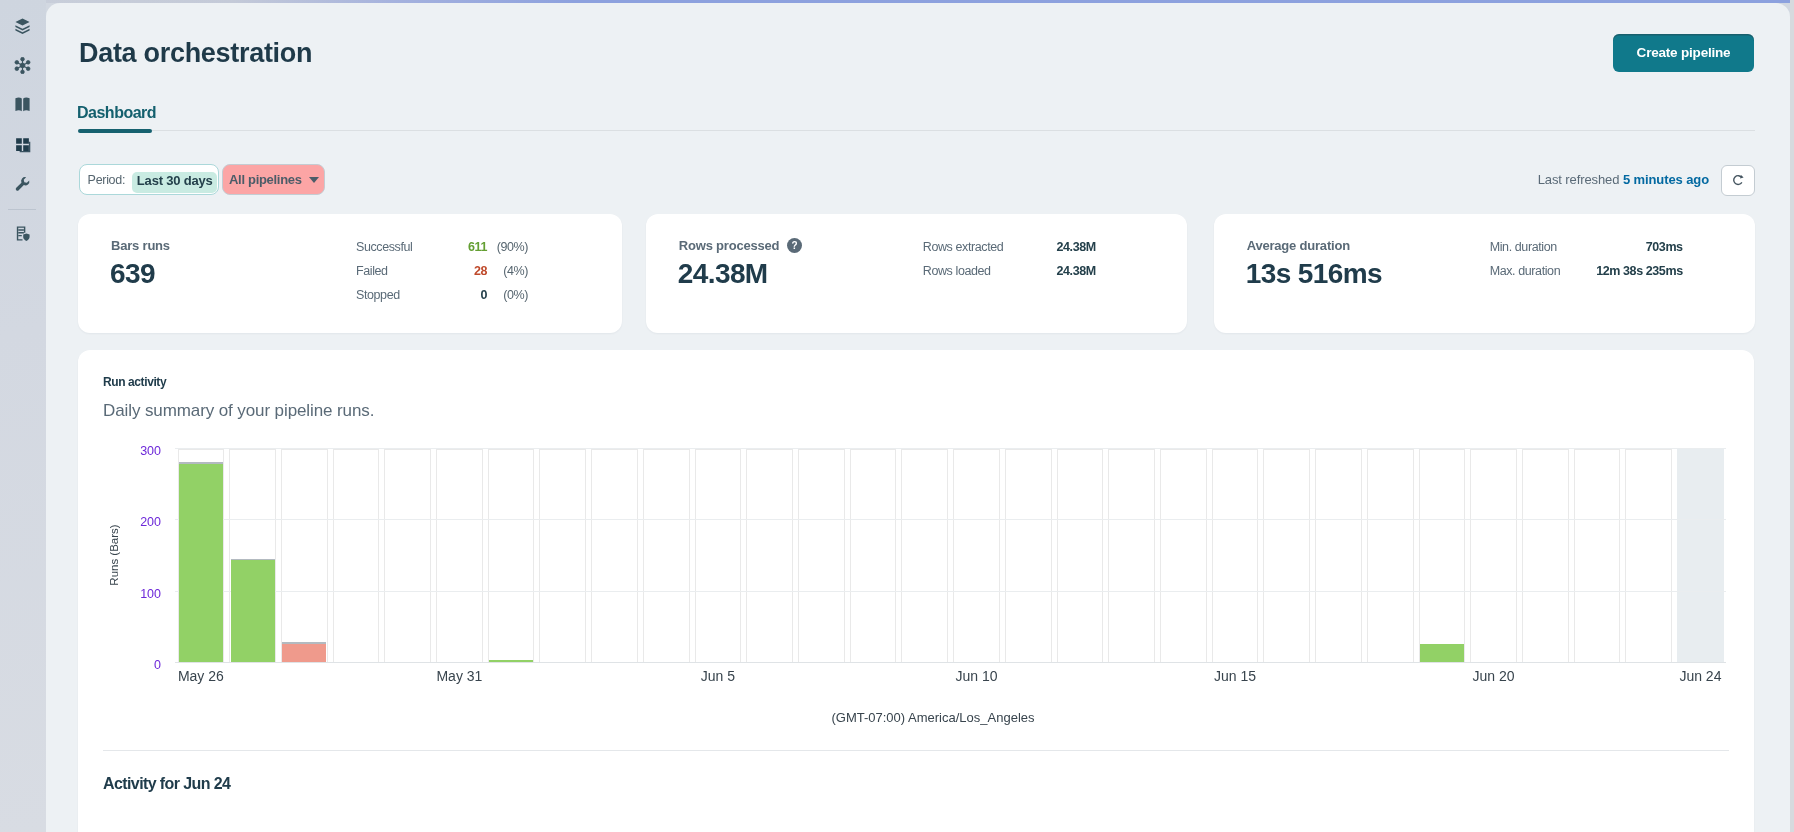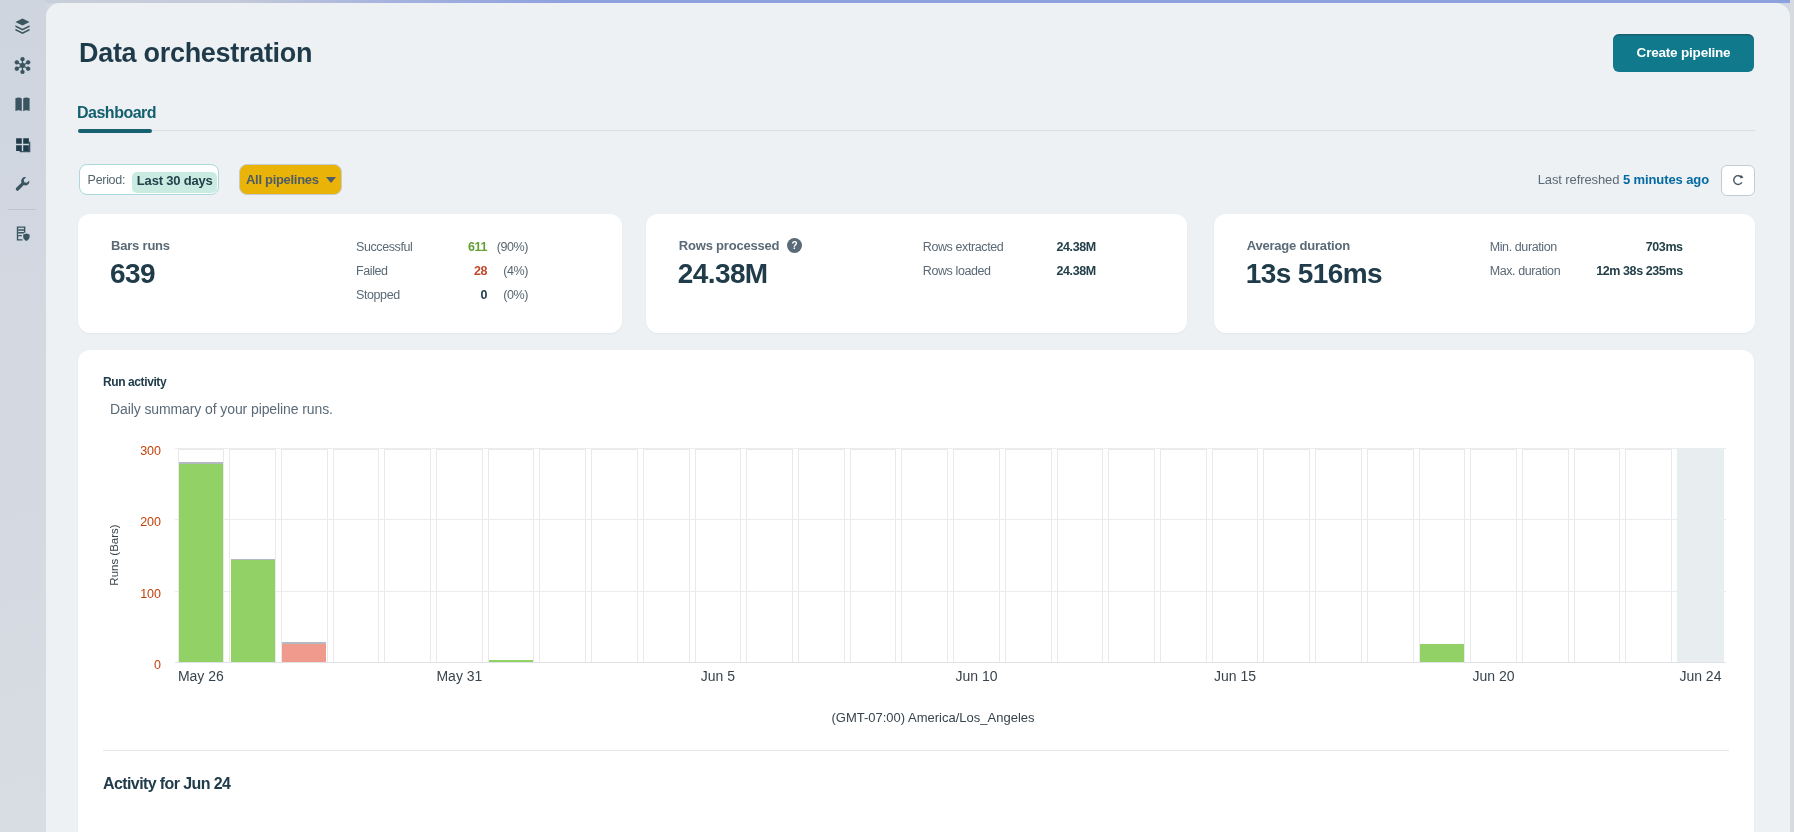--- a/index.html
+++ b/index.html
@@ -19,21 +19,21 @@
   border-radius:6px; color:#fff; font-size:13.5px; font-weight:bold; text-align:center; line-height:38px; letter-spacing:-0.2px; box-shadow:inset 0 1.5px 0 rgba(40,50,55,0.35); }
 .tab { position:absolute; left:31px; top:101px; font-size:16px; font-weight:bold; color:#14606e; letter-spacing:-0.5px; }
 .tabline { position:absolute; left:32px; top:127px; width:1677px; height:1px; background:#dbdfe2; }
 .tabul { position:absolute; left:32px; top:126px; width:74px; height:3.5px; background:#16616f; border-radius:2px; }
 
 .chip { position:absolute; left:32.6px; top:161px; width:140px; height:31px; background:#fff; border:1px solid #abd8da;
   border-radius:8px; display:flex; align-items:center; padding:0 0 0 8px; }
 .chip .plabel { font-size:12.5px; color:#56656f; letter-spacing:-0.3px; }
 .chip .pval { position:absolute; left:52.8px; top:6.5px; width:84.6px; height:21px; background:#c9ebe2; border-radius:5px;
   font-size:13px; font-weight:bold; color:#24404b; text-align:center; line-height:18.5px; letter-spacing:-0.2px; }
-.dd { position:absolute; left:193px; top:161px; width:103px; height:31px; background:#eab308; border:1px solid #c4ccd2;
+.dd { position:absolute; left:176px; top:161px; width:103px; height:31px; background:#fca5a5; border:1px solid #c4ccd2;
   border-radius:8px; display:flex; align-items:center; padding:0 5px 0 6px; }
 .dd .dlabel { font-size:13px; font-weight:bold; color:#4c5c68; margin-right:7px; letter-spacing:-0.3px; }
 .caret { width:0; height:0; border-left:5px solid transparent; border-right:5px solid transparent; border-top:6px solid #4c5c68; }
 .refreshed { position:absolute; right:81px; top:169px; font-size:13px; color:#5a6a77; letter-spacing:-0.1px; }
 .refreshed b { color:#0369a1; }
 .refbtn { position:absolute; left:1675.3px; top:162px; width:34px; height:31px; background:#fff;
   border:1px solid #c4ccd2; border-radius:6px; display:flex; align-items:center; justify-content:center; }
 
 .card { position:absolute; background:#fff; border-radius:12px; box-shadow:0 1px 2px rgba(20,40,60,0.05); }
 .card1 { left:32px; top:210.6px; width:544px; height:119px; }
@@ -42,24 +42,24 @@
 .clabel { position:absolute; left:33px; top:24px; font-size:13px; font-weight:bold; color:#5a6a77; letter-spacing:-0.2px; }
 .cbig { position:absolute; left:32px; top:44px; font-size:28px; font-weight:bold; color:#203c4b; letter-spacing:-0.6px; }
 .mrow { position:absolute; font-size:12.5px; letter-spacing:-0.4px; height:17px; }
 .mlab { position:absolute; left:0; color:#5a6a77; }
 .mval { position:absolute; font-weight:bold; text-align:right; }
 .mpct { position:absolute; color:#56656f; text-align:right; }
 
 .chartcard { position:absolute; left:32px; top:347px; width:1676px; height:482px;
   background:#fff; border-radius:12px 12px 0 0; box-shadow:0 1px 2px rgba(20,40,60,0.05); }
 .ctitle { position:absolute; left:25px; top:25px; font-size:12px; font-weight:bold; color:#203c4b; letter-spacing:-0.4px; }
-.csub { position:absolute; left:25px; top:51px; font-size:14px; color:#5a6a77; letter-spacing:-0.1px;margin-left:7px; }
+.csub { position:absolute; left:25px; top:51px; font-size:17px; color:#5a6a77; letter-spacing:-0.1px; }
 .plot { position:absolute; left:97px; top:98px; width:1551.3px; height:214px; }
 .gline { position:absolute; left:0; width:100%; height:1px; background:#eaedef; }
-.ytick { position:absolute; left:33px; width:50px; text-align:right; font-size:12.5px; color:#c2410c; }
+.ytick { position:absolute; left:33px; width:50px; text-align:right; font-size:12.5px; color:#6d28d9; }
 .slot { position:absolute; top:1px; bottom:0; background:#fff; border:1px solid #e9e9e9; border-bottom:none; }
 .bar { position:absolute; }
 .xlab { position:absolute; top:220px; font-size:14px; color:#38444d; width:60px; text-align:center; }
 .gmt { position:absolute; left:555px; width:600px; top:360px; text-align:center; font-size:13px; color:#38444d; }
 .cdiv { position:absolute; left:25px; top:400px; width:1626px; height:1px; background:#e4e7ea; }
 .atitle { position:absolute; left:25px; top:425px; font-size:16px; font-weight:bold; color:#203c4b; letter-spacing:-0.6px; }
 </style>
 </head>
 <body>
 <div class="topstrip"></div>

